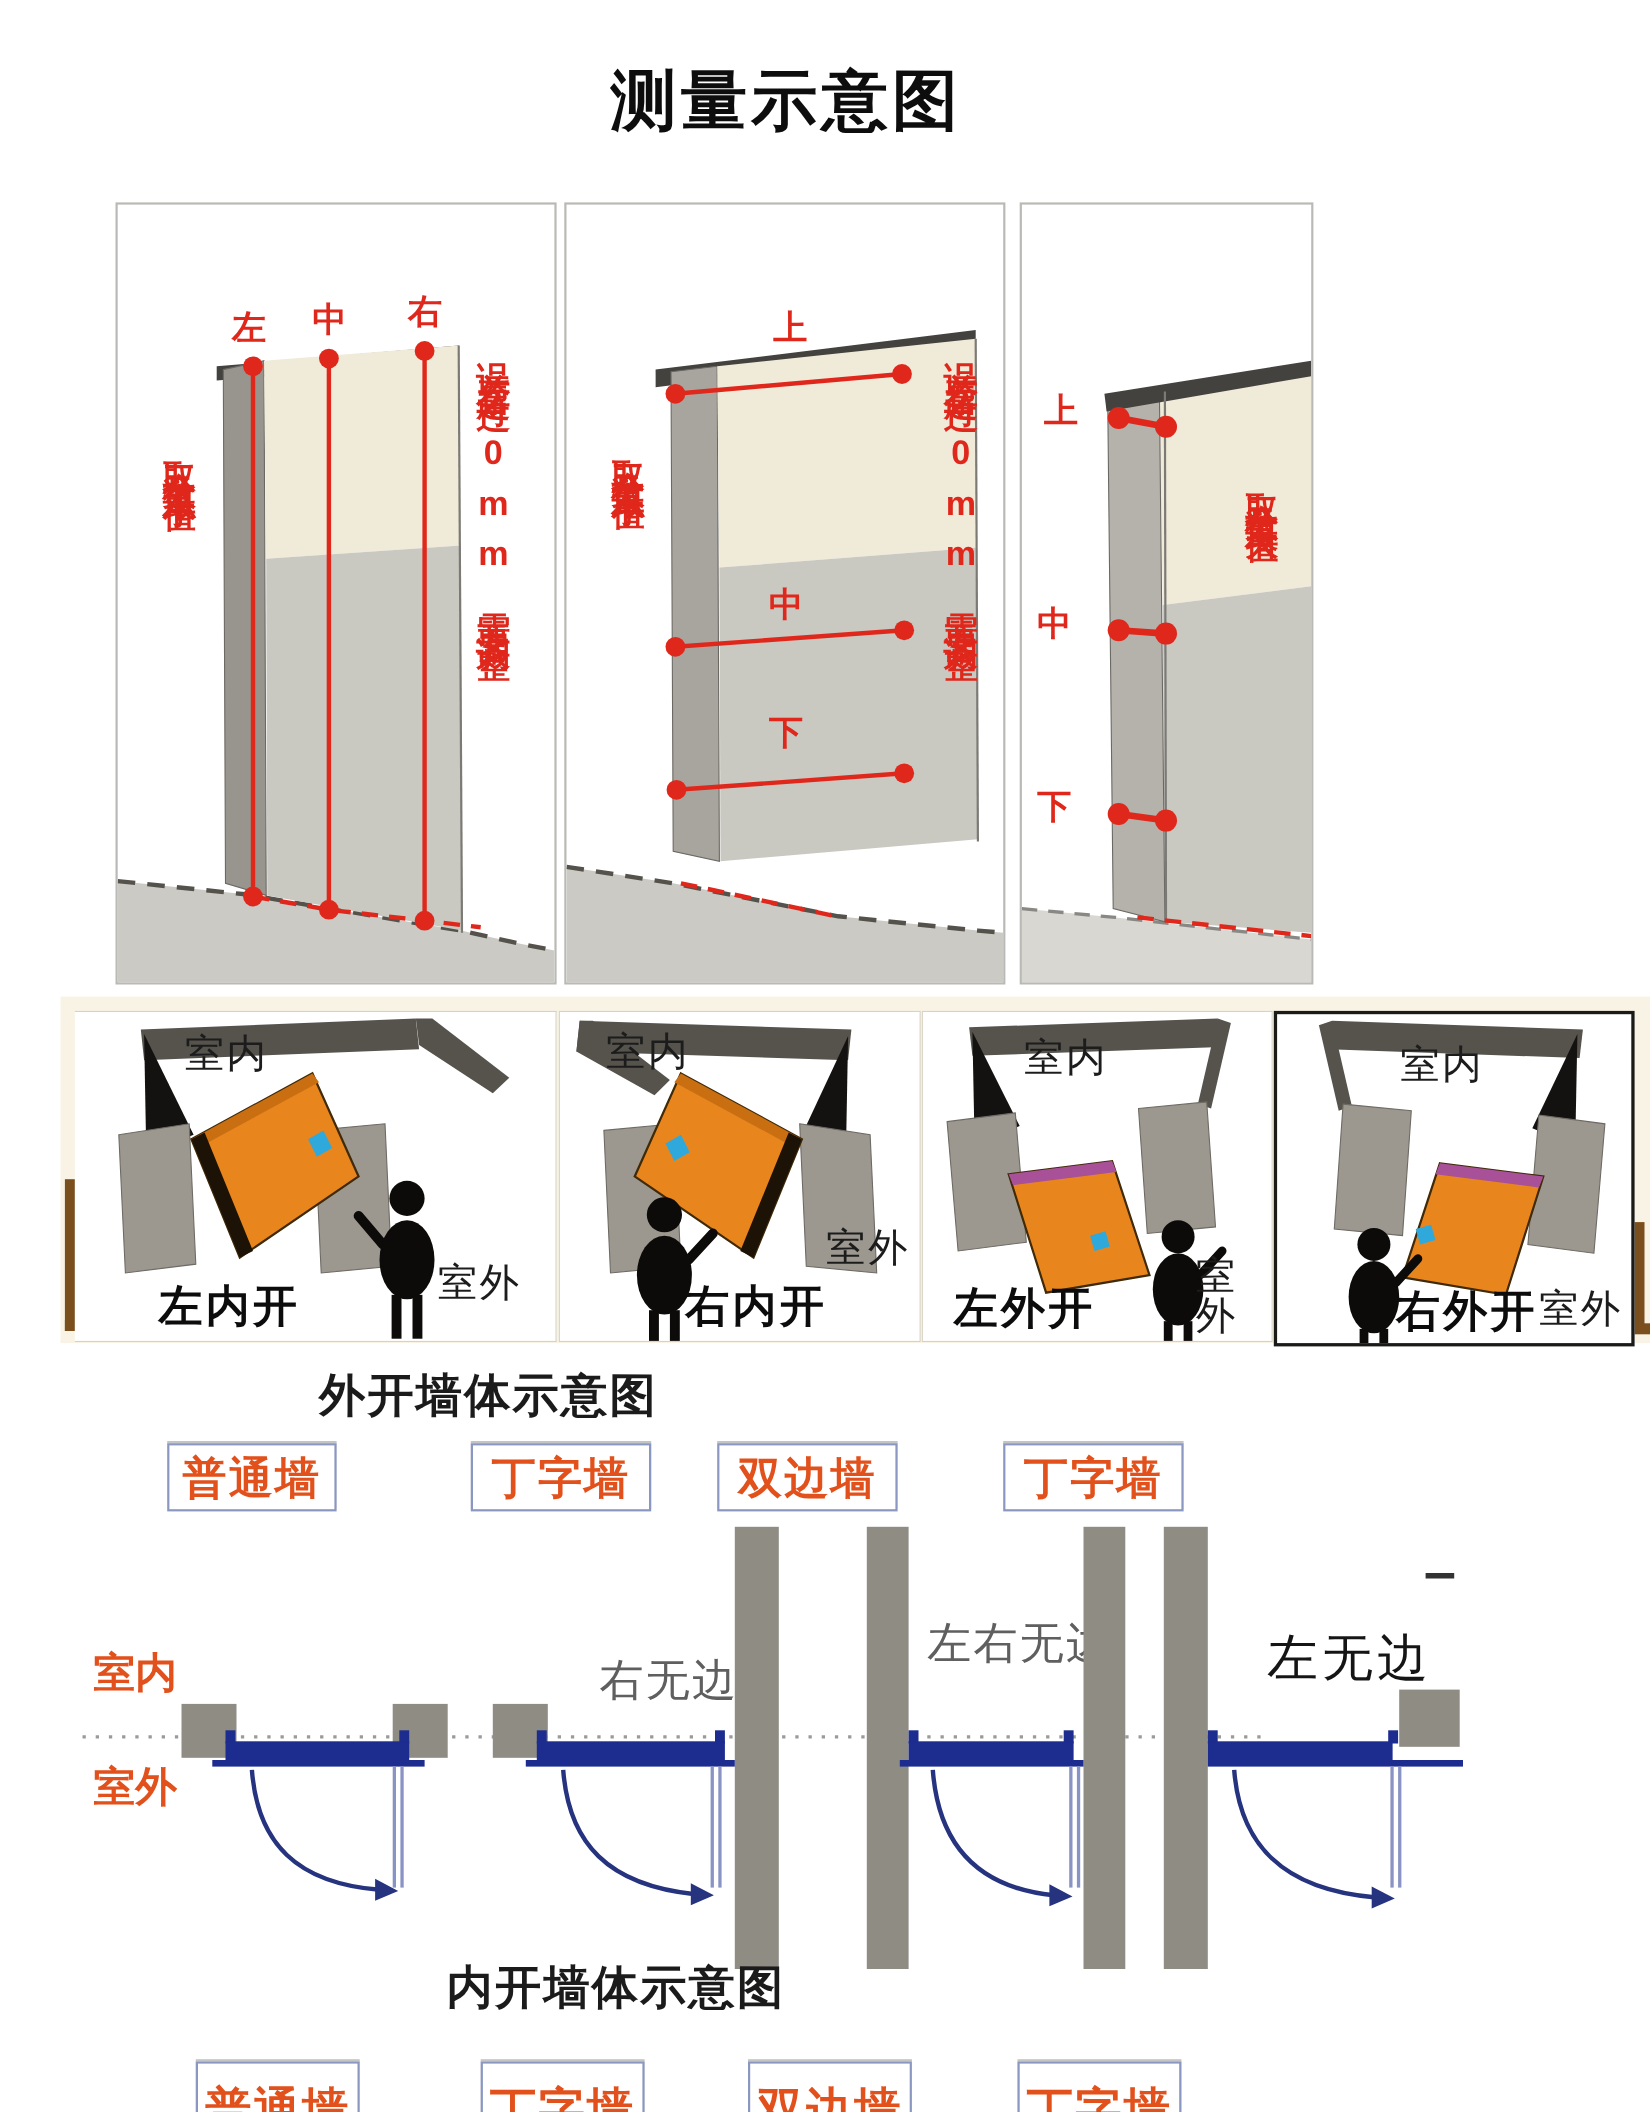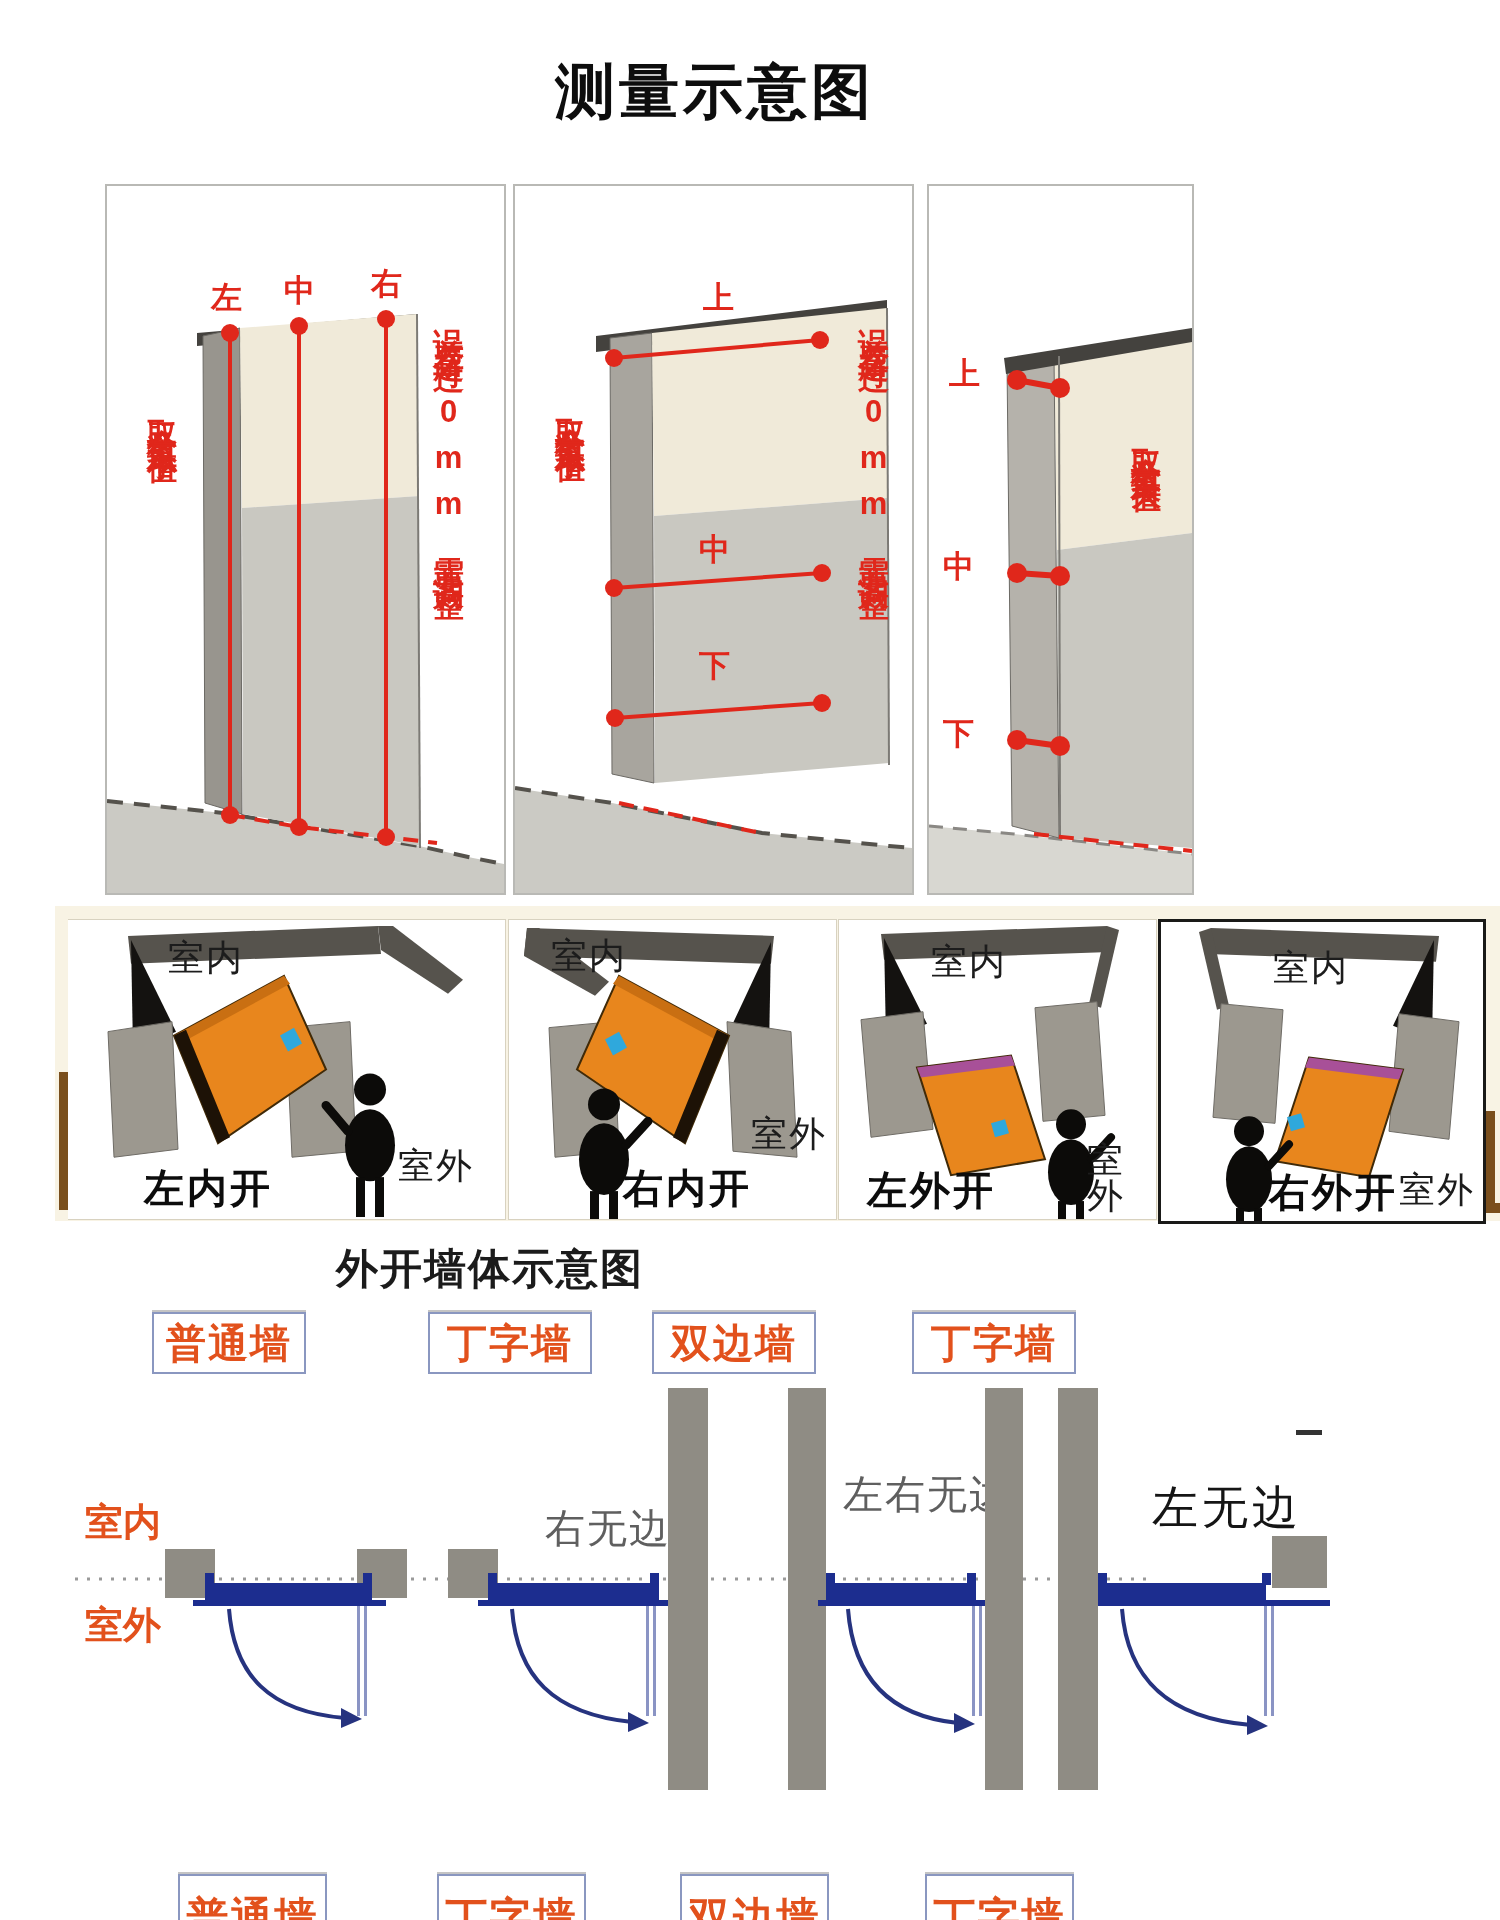--- a/index.html
+++ b/index.html
@@ -232,21 +232,21 @@
         <rect x="75" y="287" width="8" height="13"></rect>
           <rect x="93" y="287" width="8" height="13"></rect>
         <line x1="108" y1="245" x2="128" y2="223" stroke="#0c0b09" stroke-width="8" stroke-linecap="round"></line>
       </g>
     </svg>
     <div class="cell-text" style="left:112px;top:28px;">室内</div>
     <div class="cell-text" style="left:238px;top:250px;">室外</div>
     <div class="cell-label" style="left:108px;top:250px;">右外开</div>
   </div>
 
-  <div class="abs sec-head" style="left:290px;top:1222px;width:400px;text-align:center;">外开墙体示意图</div>
+  <div class="abs sec-head" style="left:290px;top:1222px;width:400px;text-align:left;">外开墙体示意图</div>
 
   <div class="abs type-box" style="left:152px;top:1286px;width:150px;">
     <span>普通墙</span>
     </div>
   <div class="abs type-box" style="left:428px;top:1286px;width:160px;">
     <span>丁字墙</span>
     </div>
   <div class="abs type-box" style="left:652px;top:1286px;width:160px;">
     <span>双边墙</span>
     </div>
@@ -311,20 +311,21 @@
       <rect x="1098" y="197" width="9" height="12" fill="#1c2d8f"></rect>
         <rect x="1262" y="197" width="9" height="12" fill="#1c2d8f"></rect>
       <rect x="1098" y="207" width="168" height="17" fill="#1c2d8f"></rect>
       <rect x="1264" y="230" width="3" height="110" fill="#8a94c4"></rect>
         <rect x="1271" y="230" width="3" height="110" fill="#8a94c4"></rect>
       <path d="M 1122 233 C 1127 300 1165 342 1251 349" fill="none" stroke="#26337f" stroke-width="4"></path>
       <polygon points="1247,339 1268,350 1247,359" fill="#26337f"></polygon>
     </g>
   </svg>
 
+  <div class="abs sec-head" style="left:360px;top:1760px;width:400px;text-align:center;">内开墙体示意图</div>
 
   <div class="abs bottom-box" style="left:178px;top:1848px;width:145px;">
     <span>普通墙</span>
     </div>
   <div class="abs bottom-box" style="left:437px;top:1848px;width:145px;">
     <span>丁字墙</span>
     </div>
   <div class="abs bottom-box" style="left:680px;top:1848px;width:145px;">
     <span>双边墙</span>
     </div>

